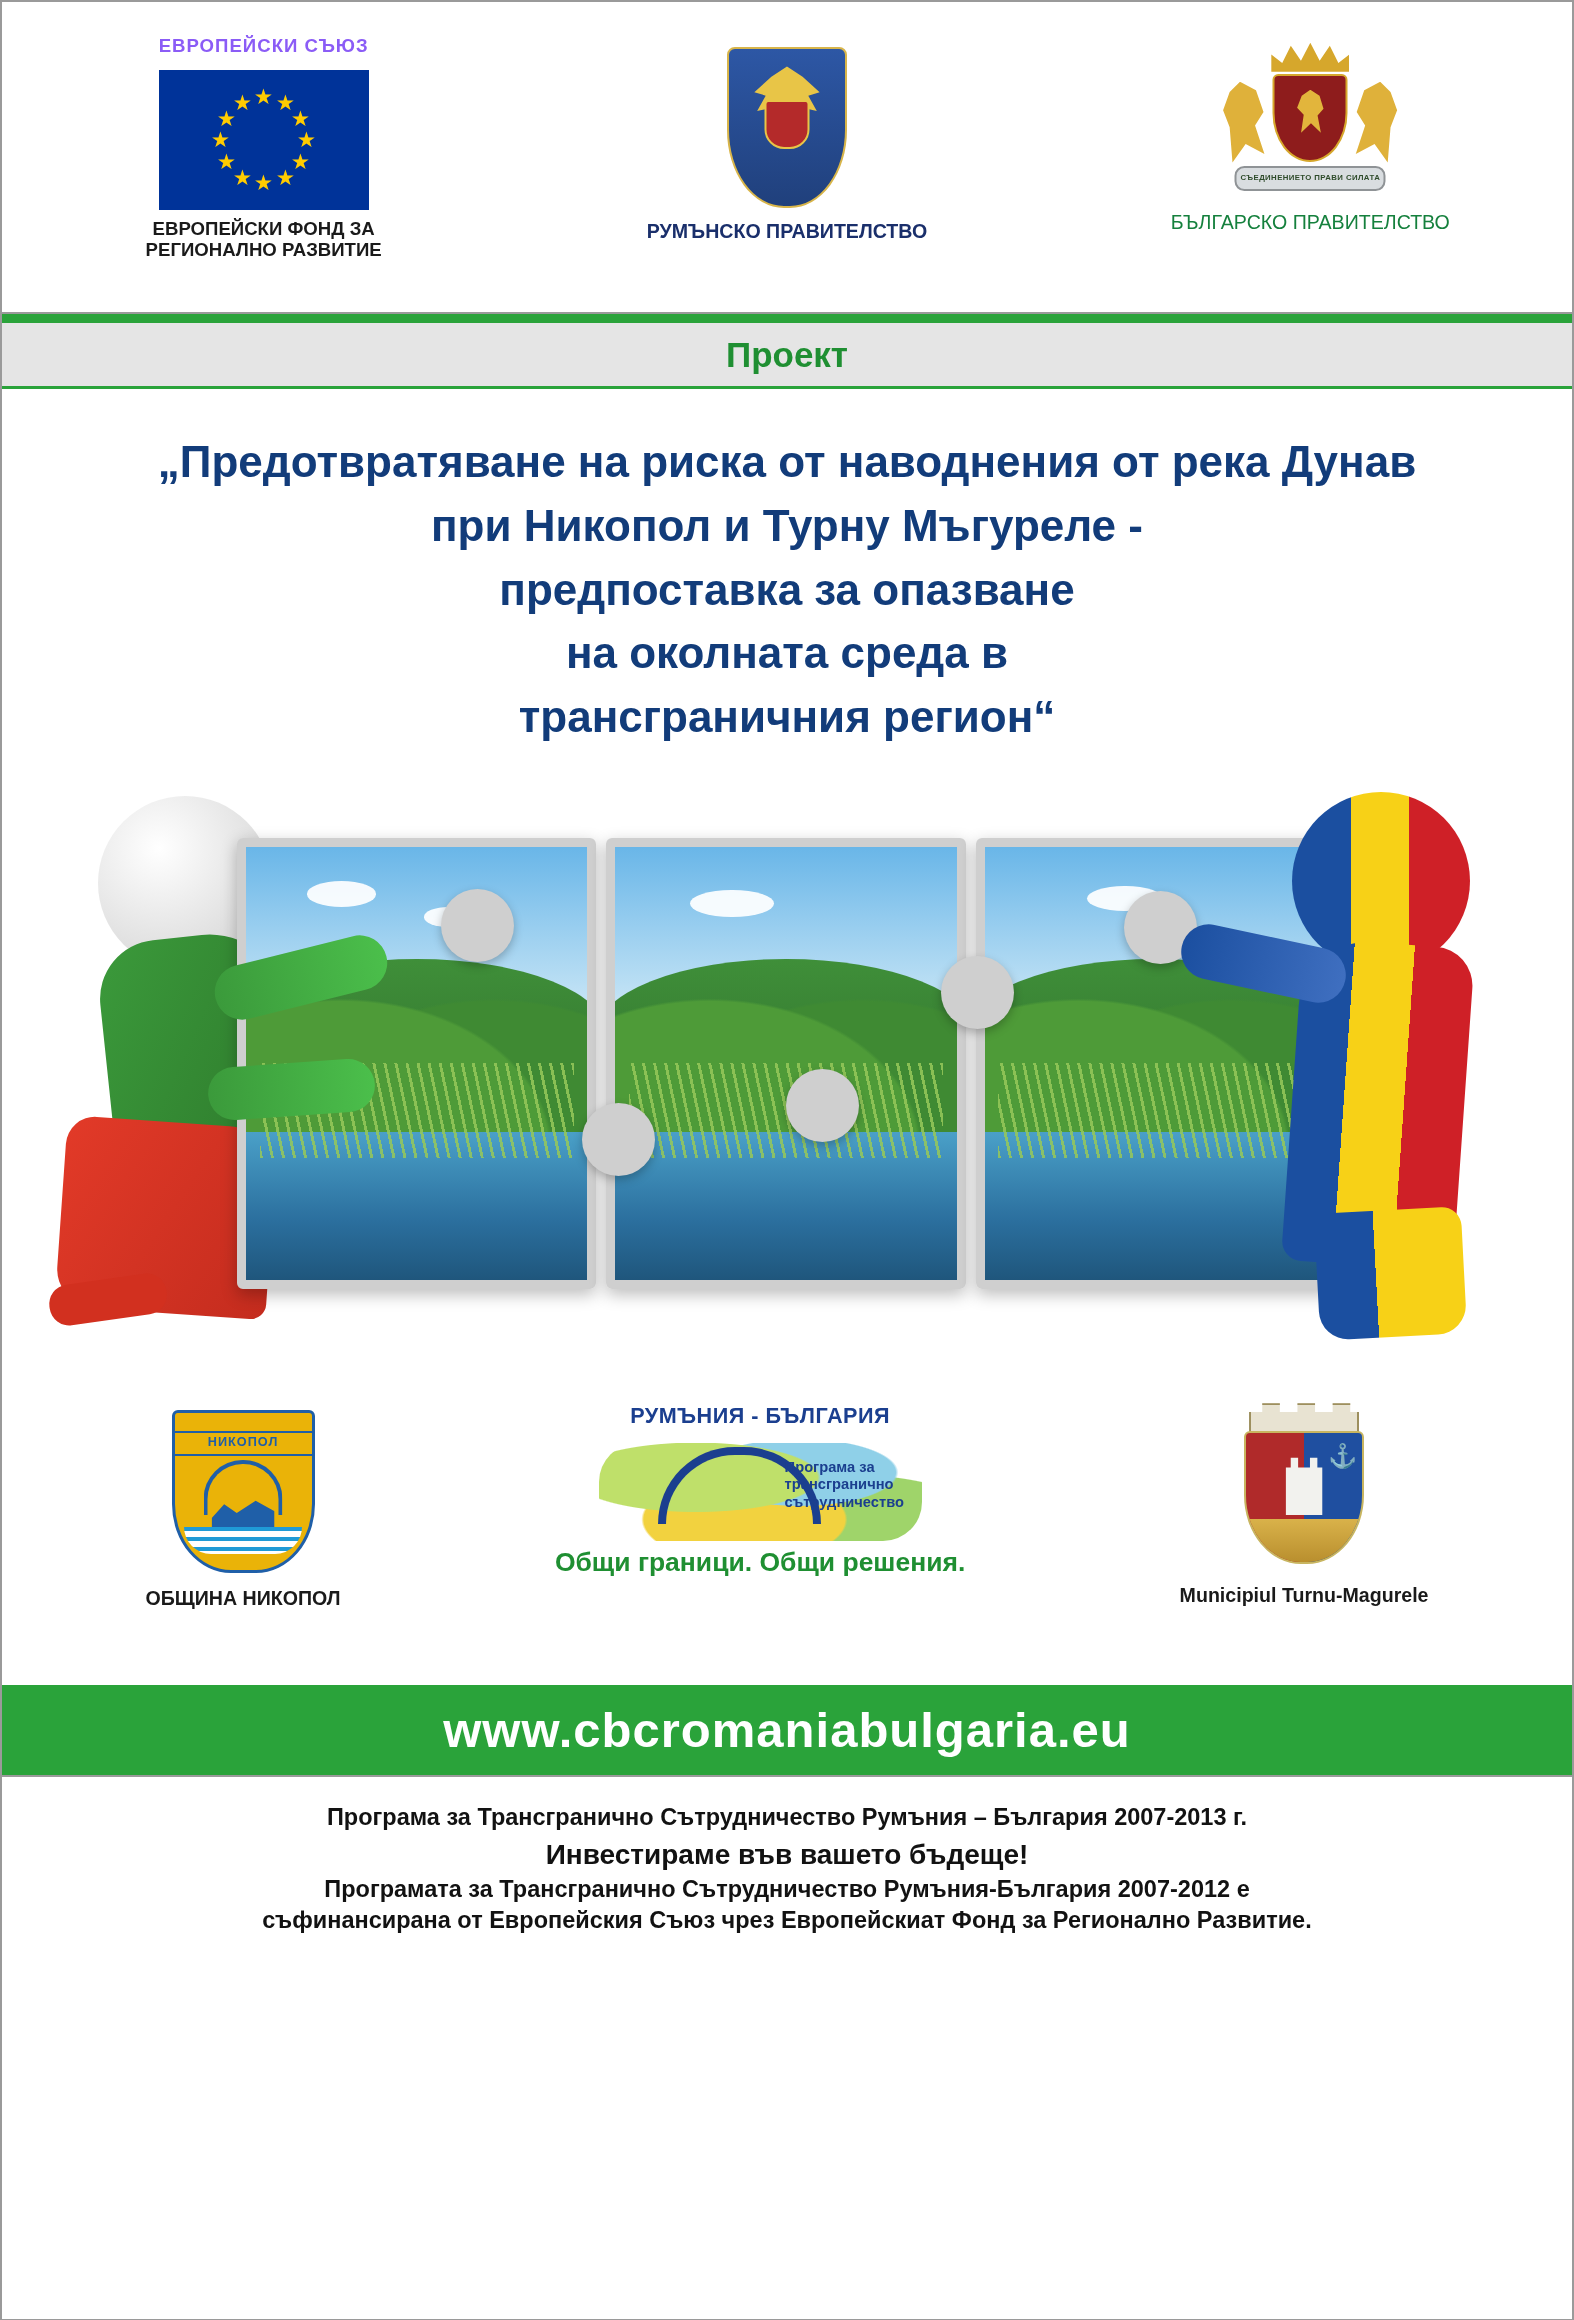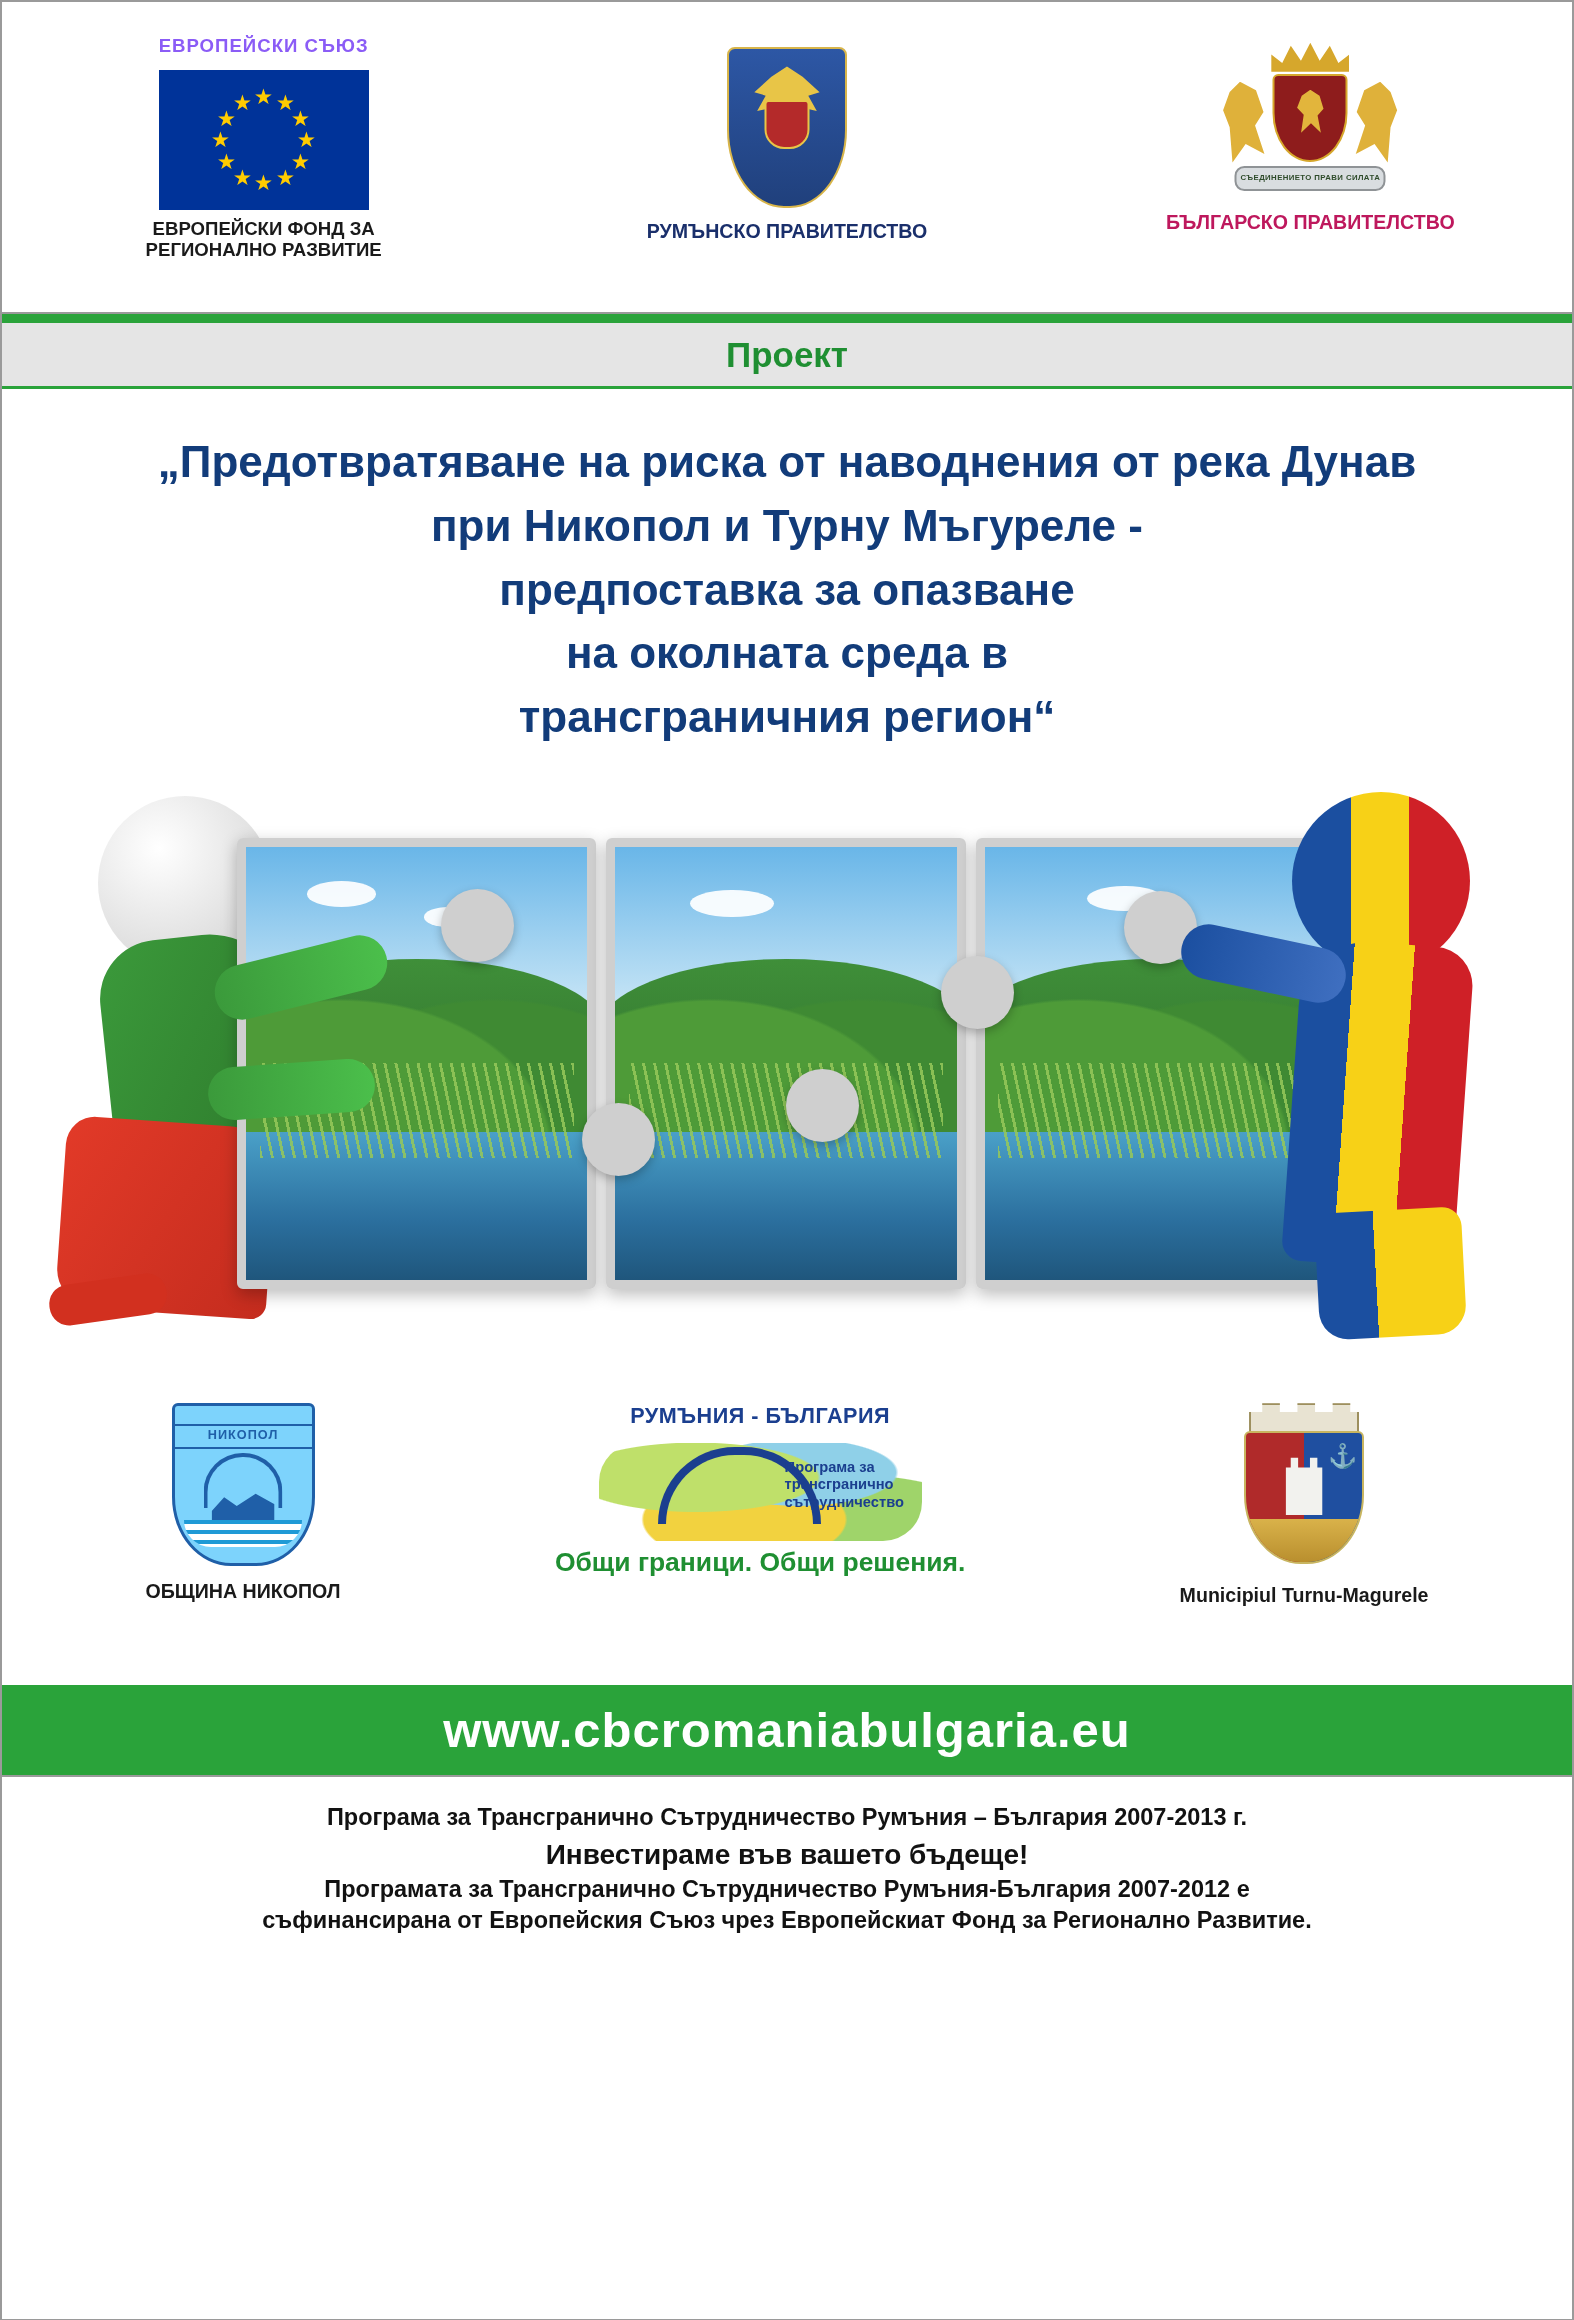--- a/index.html
+++ b/index.html
@@ -169,22 +169,22 @@
     font-size: 7.8px;
     color: #2e4b2a;
     text-align: center;
     line-height: 19.6px;
     font-weight: bold;
     letter-spacing: 0.4px;
     overflow: hidden;
   }
   .bg-caption {
     font-size: 19.6px;
-    font-weight: bold;
-    color: #be185d;
+    font-weight: normal;
+    color: #15803d;
     margin-top: 5.9px;
   }
 
   
   .proekt-bar {
     height: 63px;
     background: #e5e5e5;
     border-top: 9.8px solid #2aa33a;
     border-bottom: 3.9px solid #2aa33a;
     display: flex;
@@ -358,25 +358,25 @@
     display: flex;
     align-items: flex-start;
     justify-content: space-around;
     padding: 17.6px 39px 0 39px;
     box-sizing: border-box;
   }
   .partner { text-align: center; }
 
   .nikopol-arms {
     width: 137px; height: 157px;
-    margin: 0 auto;
+    margin: 7px auto;
     border: 3.9px solid #1f5fa8;
     border-radius: 5.9px 5.9px 59px 59px / 5.9px 5.9px 69px 69px;
     position: relative;
-    background: #7dd3fc;
+    background: #eab308;
   }
   .nik-band {
     position: absolute; left: 0; right: 0; top: 17.6px; height: 21.6px;
     border-top: 2.9px solid #1f5fa8; border-bottom: 2.9px solid #1f5fa8;
     font-size: 12.7px; color: #1f5fa8; font-weight: bold; letter-spacing: 1px;
     text-align: center; line-height: 19.6px;
   }
   .nik-arch {
     position: absolute; left: 50%; top: 47px; transform: translateX(-50%);
     width: 71px; height: 51px;

